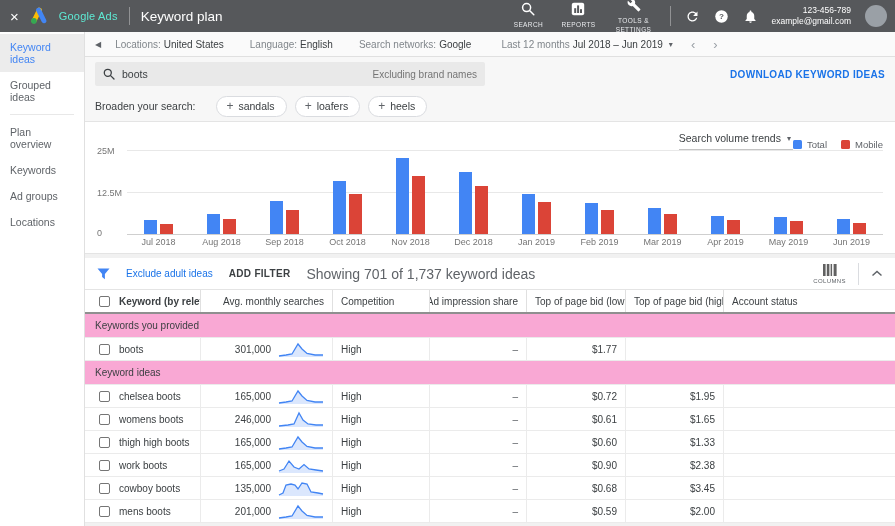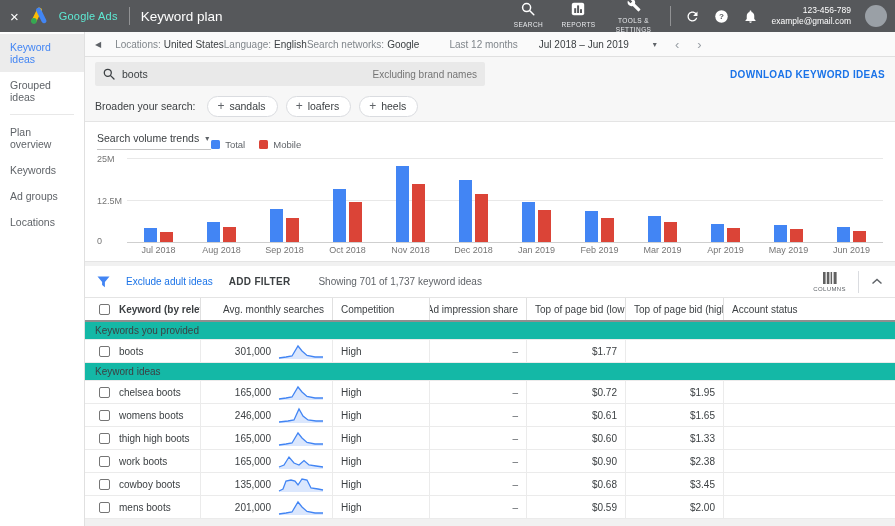--- a/index.html
+++ b/index.html
@@ -29,40 +29,40 @@
   .sidebar { width:85px; background:#fff; border-right:1px solid #e0e0e0; padding-top:2px; flex:none; }
   .side-item { font-size:10.5px; color:#5f6368; padding:7px 10px; cursor:pointer; }
   .side-item.selected { color:#4285f4; background:#ececec; }
   .side-sep { border-top:1px solid #e8e8e8; margin:4px 10px; }
 
   
   .main { flex:1; background:#f1f1f1; overflow:hidden; }
 
   .settings-bar { height:25px; background:#fafafa; border-bottom:1px solid #e0e0e0; display:flex; align-items:center; padding:0 10px; gap:4px; font-size:10px; }
   .collapse-btn { color:#5f6368; font-size:8px; margin-right:10px; cursor:pointer; }
-  .settings-items { display:flex; }
+  .settings-items { display:flex; gap:26px; }
   .set-label { color:#80868b; }
   .set-value { color:#3c4043; margin-left:3px; }
-  .set-date { display:flex; align-items:center; margin-left:26px; cursor:pointer;gap:18px; }
+  .set-date { display:flex; align-items:center; margin-left:26px; cursor:pointer; }
   .caret { color:#5f6368; font-size:8px; margin-left:6px; }
   .nav-chevron { color:#9aa0a6; font-size:13px; margin-left:14px; cursor:pointer; line-height:1; }
 
   .search-row { height:34px; display:flex; align-items:center; padding:0 10px; background:#f7f7f7; }
   .search-box { width:390px; height:24px; background:#e9e9e9; border-radius:2px; display:flex; align-items:center; padding:0 8px; gap:7px; cursor:text; }
   .search-query { font-size:10.5px; color:#3c4043; flex:1; }
   .search-hint { font-size:10px; color:#757575; }
   .download-link { margin-left:auto; color:#1a73e8; font-size:10px; font-weight:bold; letter-spacing:.3px; cursor:pointer; text-decoration:none; }
 
-  .broaden-row { height:30px; display:flex; align-items:center; padding:0 10px; gap:12px; background:#f7f7f7; font-size:10.5px; color:#3c4043; }
+  .broaden-row { height:30px; display:flex; align-items:center; padding:0 10px; gap:21px; background:#f7f7f7; font-size:10.5px; color:#3c4043; }
   .chip { display:inline-flex; align-items:center; gap:5px; background:#fff; border:1px solid #dadce0; border-radius:11px; height:21px; padding:0 11px 0 9px; font-size:10.5px; color:#3c4043; cursor:pointer; }
   .chip-plus { color:#5f6368; font-size:12px; line-height:1; }
 
   
   .chart-card { background:#fff; border-top:1px solid #e4e4e4; border-bottom:1px solid #e4e4e4; padding:8px 12px 4px 12px; }
-  .chart-head { display:flex; justify-content:flex-start; align-items:flex-end; margin-bottom:8px; }
+  .chart-head { display:flex; justify-content:flex-end; align-items:flex-end; }
   .chart-title { font-size:10.5px; color:#3c4043; border-bottom:1px solid #c4c4c4; padding:2px 2px 5px 0; display:inline-flex; align-items:center; cursor:pointer; }
   .legend { display:flex; align-items:center; gap:14px; }
   .legend-item { display:flex; align-items:center; gap:5px; font-size:9.5px; color:#5f6368; }
   .legend-swatch { width:9px; height:9px; border-radius:1.5px; display:inline-block; }
   .chart-area { display:flex; }
   .y-axis { width:30px; position:relative; height:84px; font-size:9px; color:#757575; flex:none; }
   .y-axis span { position:absolute; left:0;text-align:center; }
   .ytick-top { top:-4px; } .ytick-mid { top:38px; } .ytick-bottom { bottom:-4px; }
   .plot { flex:1; position:relative; }
   .gridline { position:absolute; left:0; right:0; height:1px; background:#e8e8e8; }
@@ -73,36 +73,36 @@
   .cbar { width:13px; }
   .month-label { height:15px; font-size:9px; color:#757575; text-align:center; padding-top:3px; }
 
   
   .table-card { margin-top:4px; background:#fff; }
   .filter-bar { height:32px; display:flex; align-items:center; padding:0 12px; border-bottom:1px solid #e4e4e4; }
   .filter-left { display:flex; align-items:center; gap:16px; }
   .filter-icon-wrap { display:flex; align-items:center; cursor:pointer; }
   .exclude-link { color:#1a73e8; font-size:10px; cursor:pointer; }
   .add-filter { color:#3c4043; font-size:10px; font-weight:bold; letter-spacing:.3px; cursor:pointer; }
-  .showing-text { color:#5f6368; font-size:10px;margin-left:12px; }
+  .showing-text { color:#5f6368; font-size:14px; }
   .filter-right { margin-left:auto; display:flex; align-items:center; gap:12px; }
   .columns-btn { display:flex; flex-direction:column; align-items:center; gap:2px; cursor:pointer; }
   .columns-label { font-size:6px; color:#5f6368; letter-spacing:.4px; }
   .fb-vdiv { width:1px; height:22px; background:#dadce0; }
   .chevup { cursor:pointer; display:flex; align-items:center; }
 
   .trow { display:grid; grid-template-columns:26px 90px 132px 97px 97px 99px 98px 1fr; align-items:center; border-bottom:1px solid #ebebeb; font-size:10px; color:#3c4043; }
   .thead { height:24px; border-bottom:2px solid #8f8f8f; font-size:10px; }
   .tcell { height:100%; display:flex; align-items:center; padding:0 8px; overflow:hidden; white-space:nowrap; }
   .tcell.bR { border-right:1px solid #ebebeb; }
   .thead .tcell.bR { border-right:1px solid #e0e0e0; }
   .tcell.right { justify-content:flex-end; }
   .hdr-keyword { font-weight:bold; }
   .checkbox { width:11px; height:11px; border:1.5px solid #757575; border-radius:2px; margin-left:6px; cursor:pointer; flex:none; }
-  .section-row { height:18px; background:#14b8a6; display:flex; align-items:center; padding-left:10px; font-size:10px; color:#3c4043; border-bottom:1px solid #ebebeb; }
+  .section-row { height:24px; background:#f9a8d4; display:flex; align-items:center; padding-left:10px; font-size:10px; color:#3c4043; border-bottom:1px solid #ebebeb; }
   .data-row { height:23px; background:#fff; cursor:pointer; }
   .spark { margin-left:7px; flex:none; }
   .dash-cell { color:#5f6368; }
 </style>
 </head>
 <body>
 
 <div class="app">
 
   <header class="topbar">

